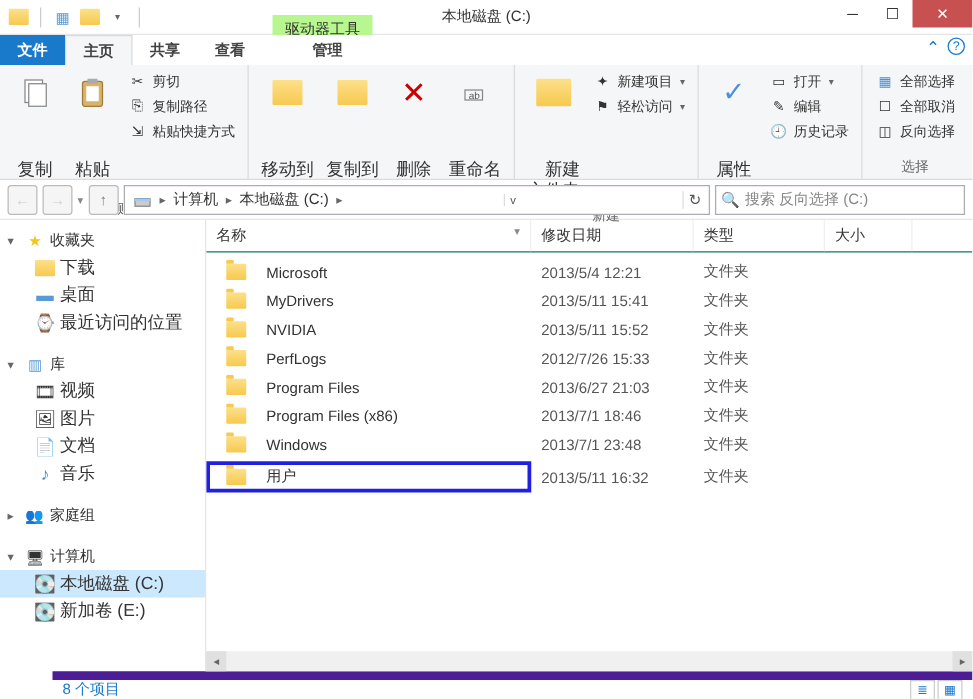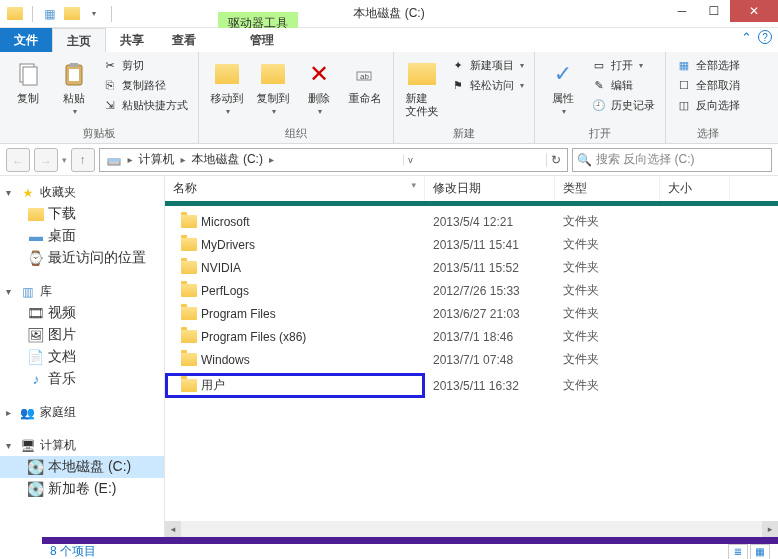--- a/index.html
+++ b/index.html
@@ -25,21 +25,21 @@
 .ribbon-tabs .help-area { position: absolute; right: 6px; top: 2px; display: flex; gap: 6px; }
 .ribbon-tabs .help-area span { color: #1979ca; font-size: 13px; cursor: pointer; }
 
 
 .ribbon { height: 92px; background: #f5f6f7; border-bottom: 1px solid #dadbdc; display: flex; }
 .ribbon .group { border-right: 1px solid #dadbdc; padding: 4px 8px 2px; display: flex; flex-direction: column; justify-content: space-between; }
 .ribbon .group-body { display: flex; gap: 6px; align-items: flex-start; flex: 1; }
 .ribbon .group-label { text-align: center; font-size: 11px; color: #666; padding-top: 2px; }
 .ribbon .big-btn { display: flex; flex-direction: column; align-items: center; gap: 2px; padding: 2px; min-width: 40px; }
 .ribbon .big-btn .icon { width: 32px; height: 32px; display: flex; align-items: center; justify-content: center; }
-.ribbon .big-btn .lbl { font-size: 11px; text-align: left; line-height: 1.2; }
+.ribbon .big-btn .lbl { font-size: 14px; text-align: right; line-height: 1.2; margin-top: 35px; }
 .ribbon .small-list { display: flex; flex-direction: column; gap: 2px; }
 .ribbon .small-item { display: flex; align-items: center; gap: 4px; font-size: 11px; padding: 1px 2px; white-space: nowrap; }
 .ribbon .small-item .sicon { width: 16px; height: 16px; display: flex; align-items: center; justify-content: center; }
 .ribbon .drop { font-size: 8px; color: #666; margin-left: 2px; }
 
 
 .navrow { height: 32px; display: flex; align-items: center; padding: 4px 6px; gap: 4px; border-bottom: 1px solid #e5e5e5; }
 .nav-btn { width: 24px; height: 24px; border: 1px solid #bbb; border-radius: 3px; display: flex; align-items: center; justify-content: center; color: #888; background: #f5f5f5; }
 .nav-btn.disabled { color: #ccc; }
 .addr-bar { flex: 1; height: 24px; border: 1px solid #abadb3; display: flex; align-items: center; padding: 0 2px; gap: 2px; background: #fff; }
@@ -54,30 +54,30 @@
 .navpane { width: 165px; border-right: 1px solid #e5e5e5; overflow-y: auto; padding: 6px 0; }
 .navpane .section { margin-bottom: 12px; }
 .navpane .section-hdr { display: flex; align-items: center; gap: 4px; padding: 2px 6px; font-size: 12px; }
 .navpane .section-hdr .twisty { color: #666; font-size: 10px; width: 10px; }
 .navpane .nav-item { display: flex; align-items: center; gap: 4px; padding: 2px 6px 2px 28px; font-size: 14px; }
 .navpane .nav-item.selected { background: #cce8ff; }
 .navpane .nicon { width: 16px; height: 16px; display: flex; align-items: center; justify-content: center; }
 
 
 .filelist { flex: 1; display: flex; flex-direction: column; overflow: auto; }
-.col-headers { display: flex; border-bottom: 5px solid #0f766e; font-size: 12px; color: #333; }
+.col-headers { display: flex; border-bottom: 1px solid #0f766e; font-size: 12px; color: #333; }
 .col-headers .col { padding: 4px 8px; border-right: 1px solid #f0f0f0; }
 .col.name { width: 260px; display: flex; justify-content: space-between; }
 .col.date { width: 130px; }
 .col.type { width: 105px; }
 .col.size { width: 70px; }
 .rows { padding: 4px 0; }
 .row { display: flex; align-items: center; font-size: 12px; padding: 2px 0; }
 .row .cell { padding: 1px 8px; }
-.row .cell.name { width: 260px; display: flex; align-items: center; gap: 4px; padding-left: 16px; }
+.row .cell.name { width: 260px; display: flex; align-items: center; gap: 16px; padding-left: 16px; }
 .row .cell.date { width: 130px; color: #555; }
 .row .cell.type { width: 105px; color: #555; }
 .row.highlighted .cell.name { border: 3px solid #2020e0; padding-left: 13px; }
 .folder-ico { width: 16px; height: 13px; background: linear-gradient(#fce08a, #f7c94f); border-radius: 1px; position: relative; }
 .folder-ico::before { content: ''; position: absolute; top: -3px; left: 0; width: 6px; height: 3px; background: #f7c94f; border-radius: 1px 1px 0 0; }
 
 
 .statusbar { height: 22px; border-top: 7px solid #4c1d95; display: flex; align-items: center; padding: 0 8px; font-size: 12px; color: #1979ca; margin-left: 42px; }
 .statusbar .view-icons { margin-left: auto; display: flex; gap: 2px; }
 .statusbar .view-icons .vicon { width: 20px; height: 16px; border: 1px solid #ccc; display: flex; align-items: center; justify-content: center; font-size: 10px; }
@@ -429,21 +429,21 @@
             <span>Program Files (x86)</span>
           </div>
           <div class="cell date">2013/7/1 18:46</div>
           <div class="cell type">文件夹</div>
         </div>
         <div class="row">
           <div class="cell name">
             <span class="folder-ico"></span>
             <span>Windows</span>
           </div>
-          <div class="cell date">2013/7/1 07:48</div>
+          <div class="cell date">2013/7/1 23:48</div>
           <div class="cell type">文件夹</div>
         </div>
         <div class="row highlighted">
           <div class="cell name">
             <span class="folder-ico"></span>
             <span>用户</span>
           </div>
           <div class="cell date">2013/5/11 16:32</div>
           <div class="cell type">文件夹</div>
         </div>

